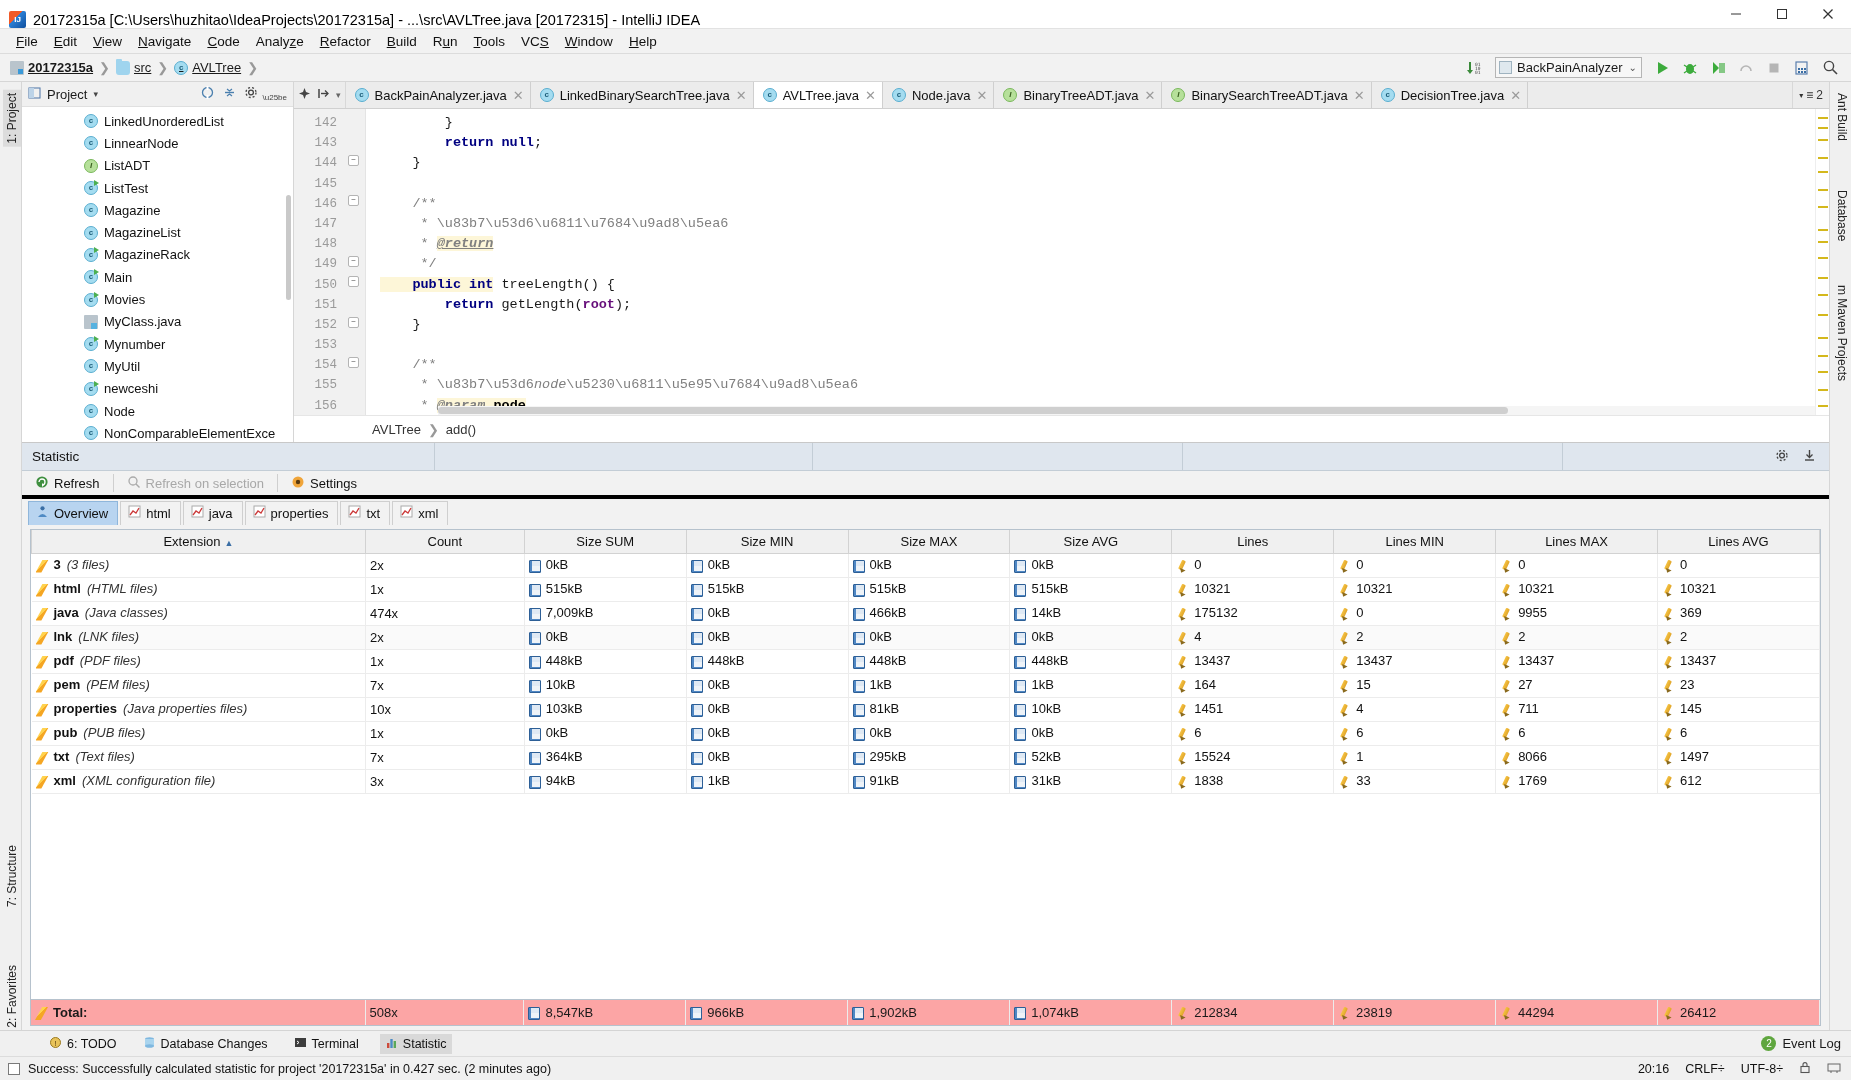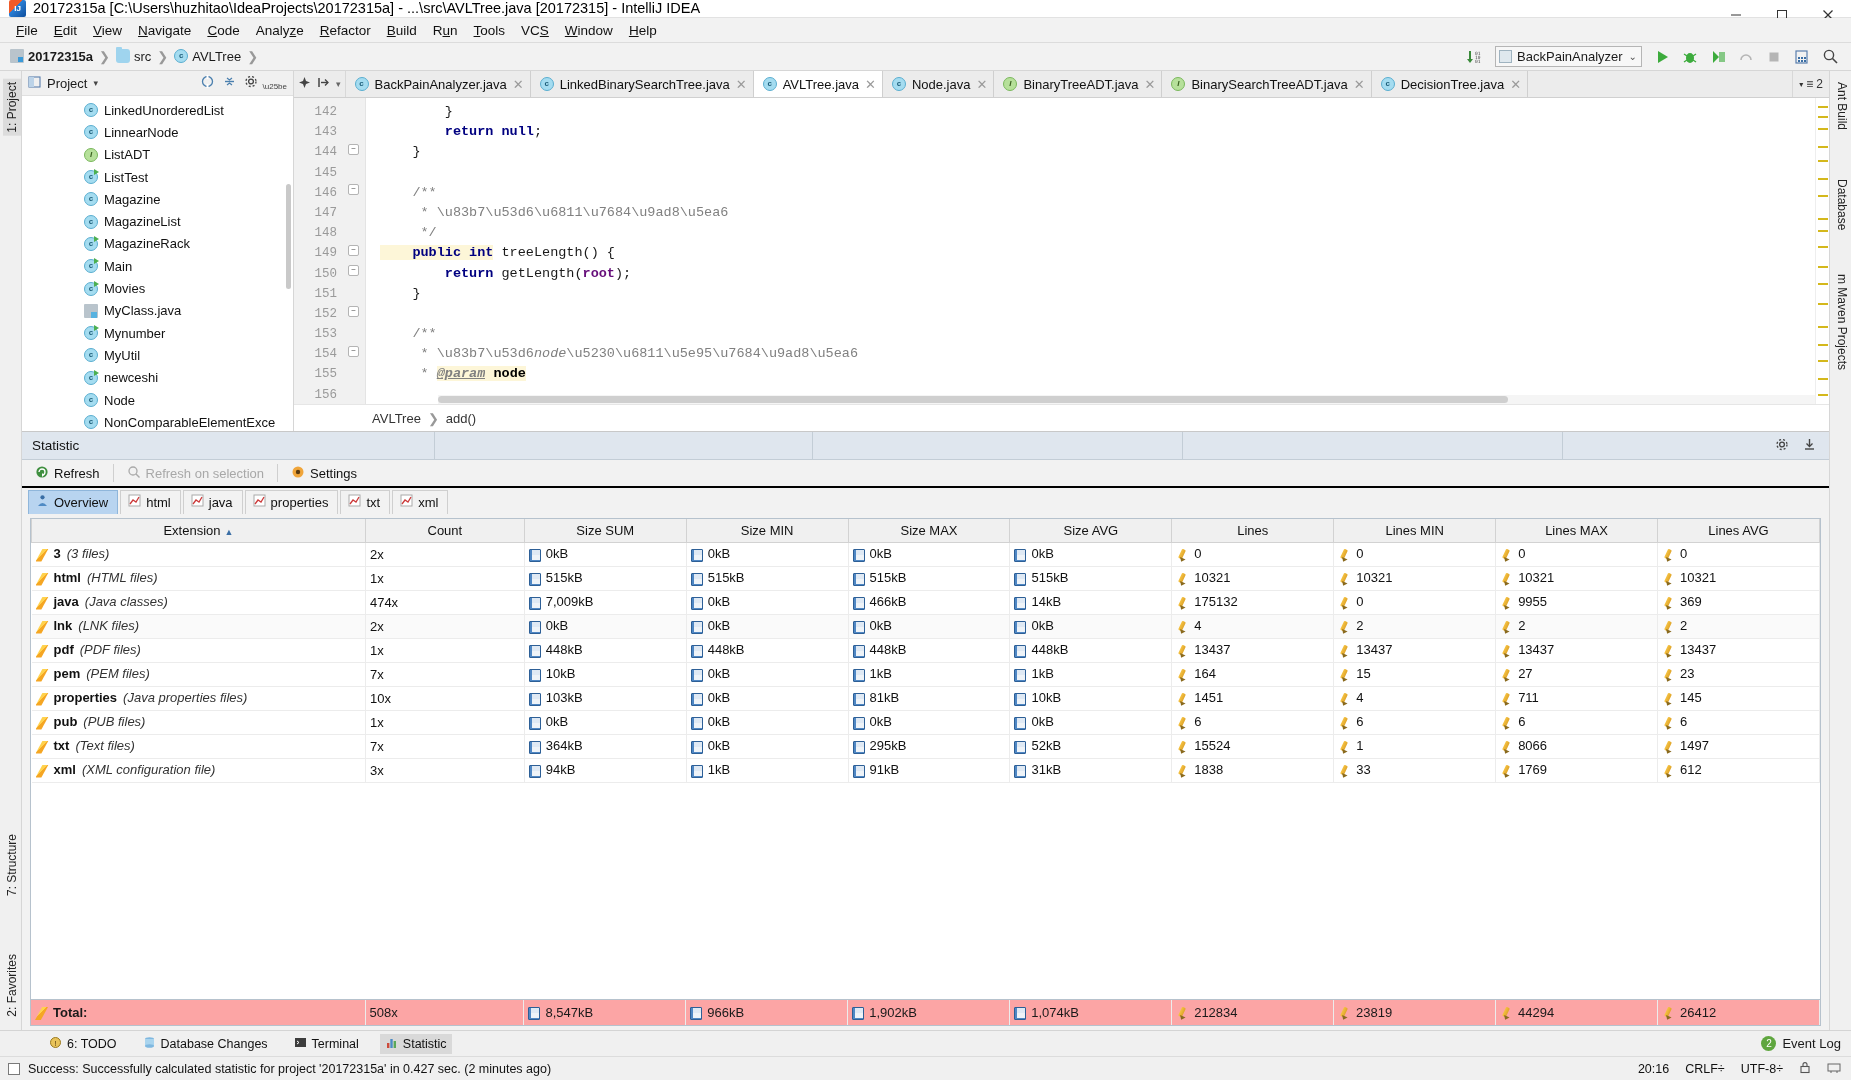--- a/index.html
+++ b/index.html
@@ -15,24 +15,24 @@
   #app {
     position: relative;
     width: 1851px; height: 1080px;
     background: #f0f0f0;
     display: flex;
     flex-direction: column;
   }
 
   
   .titlebar {
-    height: 18px;
+    height: 29px;
     background: #ffffff;
     display: flex;
-    align-items: flex-start;
+    align-items: flex-end;
     border-bottom: 1px solid #e2e2e2;
     flex: none;
   }
   .titlebar .app-icon {
     width: 17px; height: 17px;
     margin: 0 7px 0 9px;
     background: linear-gradient(135deg,#f05a28 0%,#f05a28 40%,#2b7fd4 41%,#0f4f9e 100%);
     border-radius: 2px;
     position: relative;
     flex: none;
@@ -77,24 +77,25 @@
   .navbar {
     height: 28px;
     background: #f2f2f2;
     display: flex;
     align-items: center;
     padding-left: 10px;
     border-bottom: 1px solid #d6d6d6;
     flex: none;
   }
   .crumb {
-    display: flex; align-items: flex-start;
+    display: flex; align-items: flex-end;
     font-size: 13px;
     padding-right: 2px;
     white-space: nowrap;
+    text-decoration: underline;
   }
   .crumb .label { margin-left: 4px; }
   .crumb.bold .label { font-weight: bold; }
   .crumb-sep { color: #999; margin: 0 6px 0 4px; font-size: 13px; }
   .ic { width: 14px; height: 14px; flex: none; display:inline-block; vertical-align:middle;}
   .ic-folder { background:#9fd4ee; border-radius:1px 3px 3px 3px; position:relative; }
   .ic-folder:before{content:"";position:absolute;left:0;top:-2px;width:6px;height:3px;background:#9fd4ee;border-radius:1px 1px 0 0;}
   .ic-module { background:#b9c4cc; border-radius:1px; position:relative;}
   .ic-module:after{content:"";position:absolute;right:1px;bottom:1px;width:5px;height:5px;background:#3a9ad9;}
   .ic-class {
@@ -238,21 +239,21 @@
   .tw-header {
     height:28px; background:#dfe6ee; display:flex; align-items:center;
     border-bottom:1px solid #c3cdd6; flex:none; position:relative;
   }
   .tw-header .tw-title { padding-left:10px; font-size:13.5px; color:#111; }
   .tw-header .vdiv { width:1px; background:#c3cdd6; height:28px; position:absolute;}
   .tw-header .acts { margin-left:auto; display:flex; align-items:center; gap:12px; padding-right:12px;}
 
   .tw-toolbar {
     height:28px; display:flex; align-items:center; gap:2px; padding-left:6px;
-    background:#f2f2f2; flex:none; border-bottom:2px solid #000000;
+    background:#f2f2f2; flex:none; border-bottom:4px solid #000000;
   }
   .tw-btn { display:flex; align-items:center; padding:2px 7px; font-size:13px; color:#111; gap:5px; }
   .tw-btn.disabled { color:#a8a8a8; }
   .tw-sep { width:1px; height:18px; background:#cfcfcf; margin:0 4px; }
 
   .tw-tabs { height:26px; display:flex; align-items:flex-end; padding-left:6px; background:#f2f2f2; flex:none; gap:2px;}
   .tw-tab {
     display:flex; align-items:center; gap:5px;
     padding:3px 9px 4px 7px; font-size:13px; color:#111;
     border:1px solid #cfcfcf; border-bottom:none; background:#f2f2f2;
@@ -648,20 +649,21 @@
               <span class="fold" style="top:248px;">–</span>
             </div>
 
             <div class="code-body">
               <div class="cline"><span>        }</span></div>
               <div class="cline"><span>        </span><span class="k">return null</span><span>;</span></div>
               <div class="cline"><span>    }</span></div>
               <div class="cline"><span></span></div>
               <div class="cline doc"><span>    /**</span></div>
               <div class="cline doc"><span>     * \u83b7\u53d6\u6811\u7684\u9ad8\u5ea6</span></div>
+              <div class="cline doc"><span>     * </span><span class="tag">@return</span></div>
               <div class="cline doc"><span>     */</span></div>
               <div class="cline"><span class="k hl">    public int</span><span> treeLength() {</span></div>
               <div class="cline"><span>        </span><span class="k">return</span><span> getLength(</span><span class="fld">root</span><span>);</span></div>
               <div class="cline"><span>    }</span></div>
               <div class="cline"><span></span></div>
               <div class="cline doc"><span>    /**</span></div>
               <div class="cline doc"><span>     * \u83b7\u53d6</span><span style="font-style:italic;">node</span><span>\u5230\u6811\u5e95\u7684\u9ad8\u5ea6</span></div>
               <div class="cline doc"><span>     * </span><span class="tag">@param</span><span class="hl" style="font-weight:bold;color:#000;"> node</span></div>
 
               <div class="code-hscroll">

